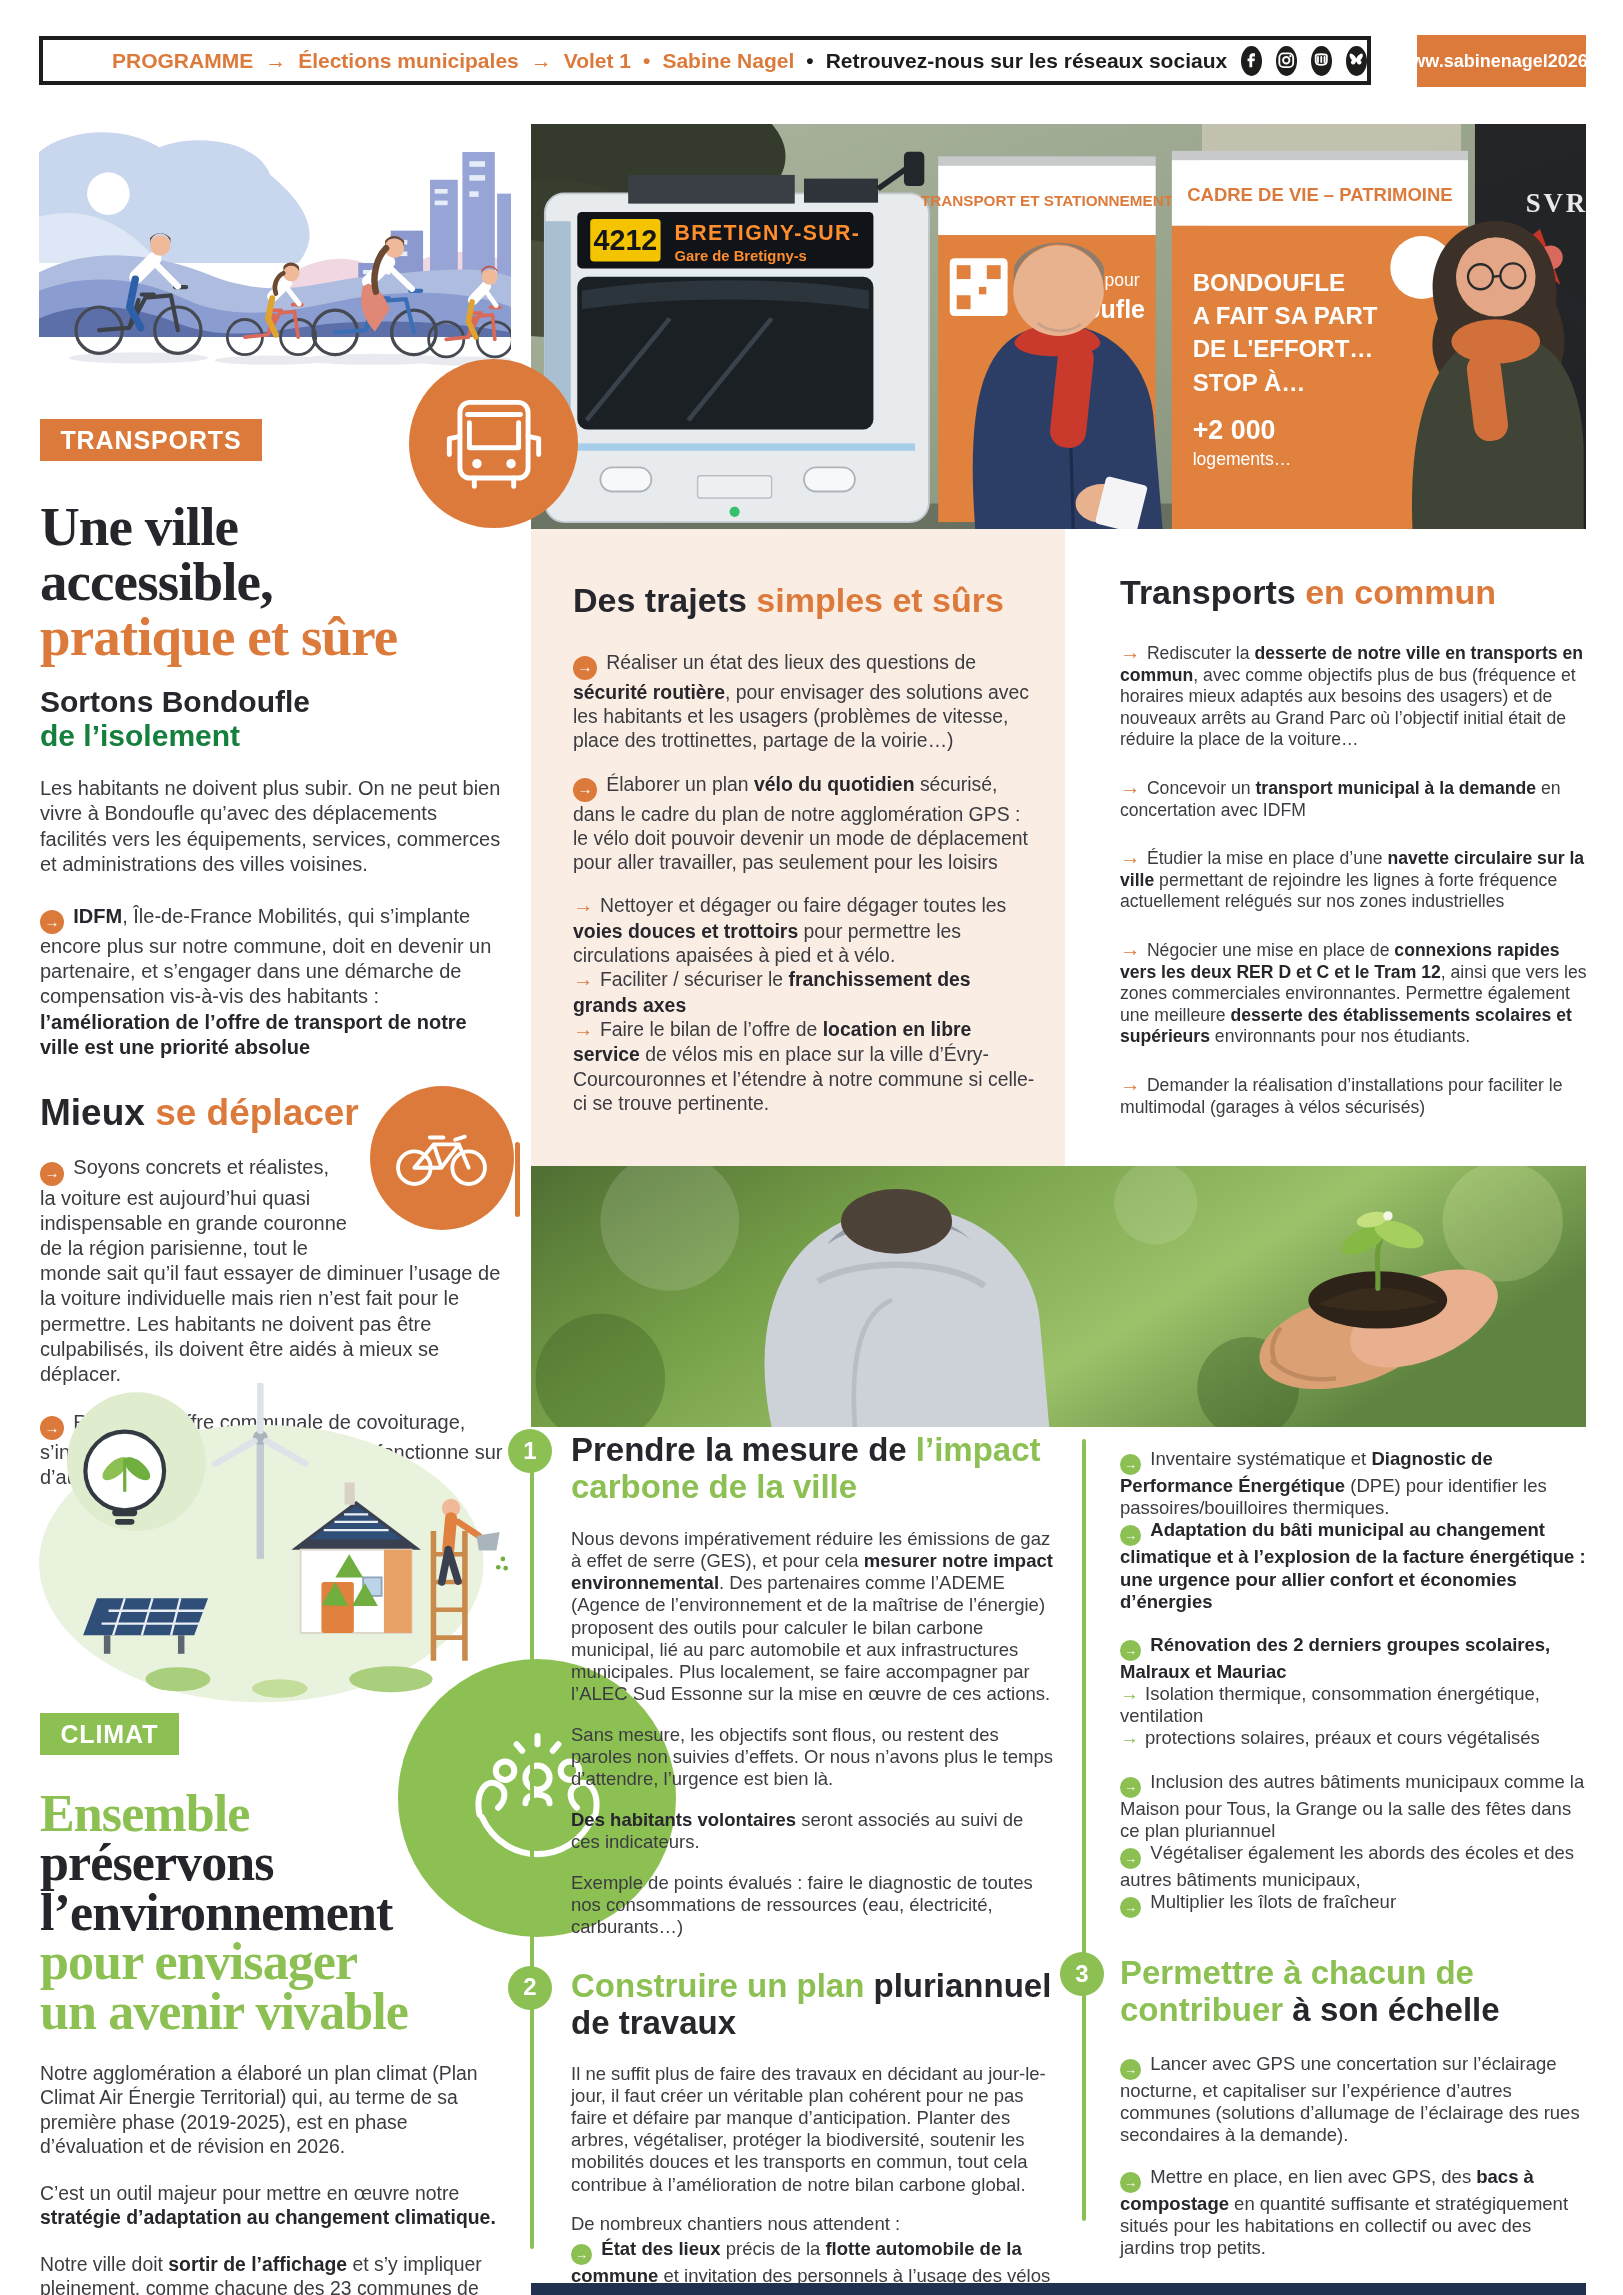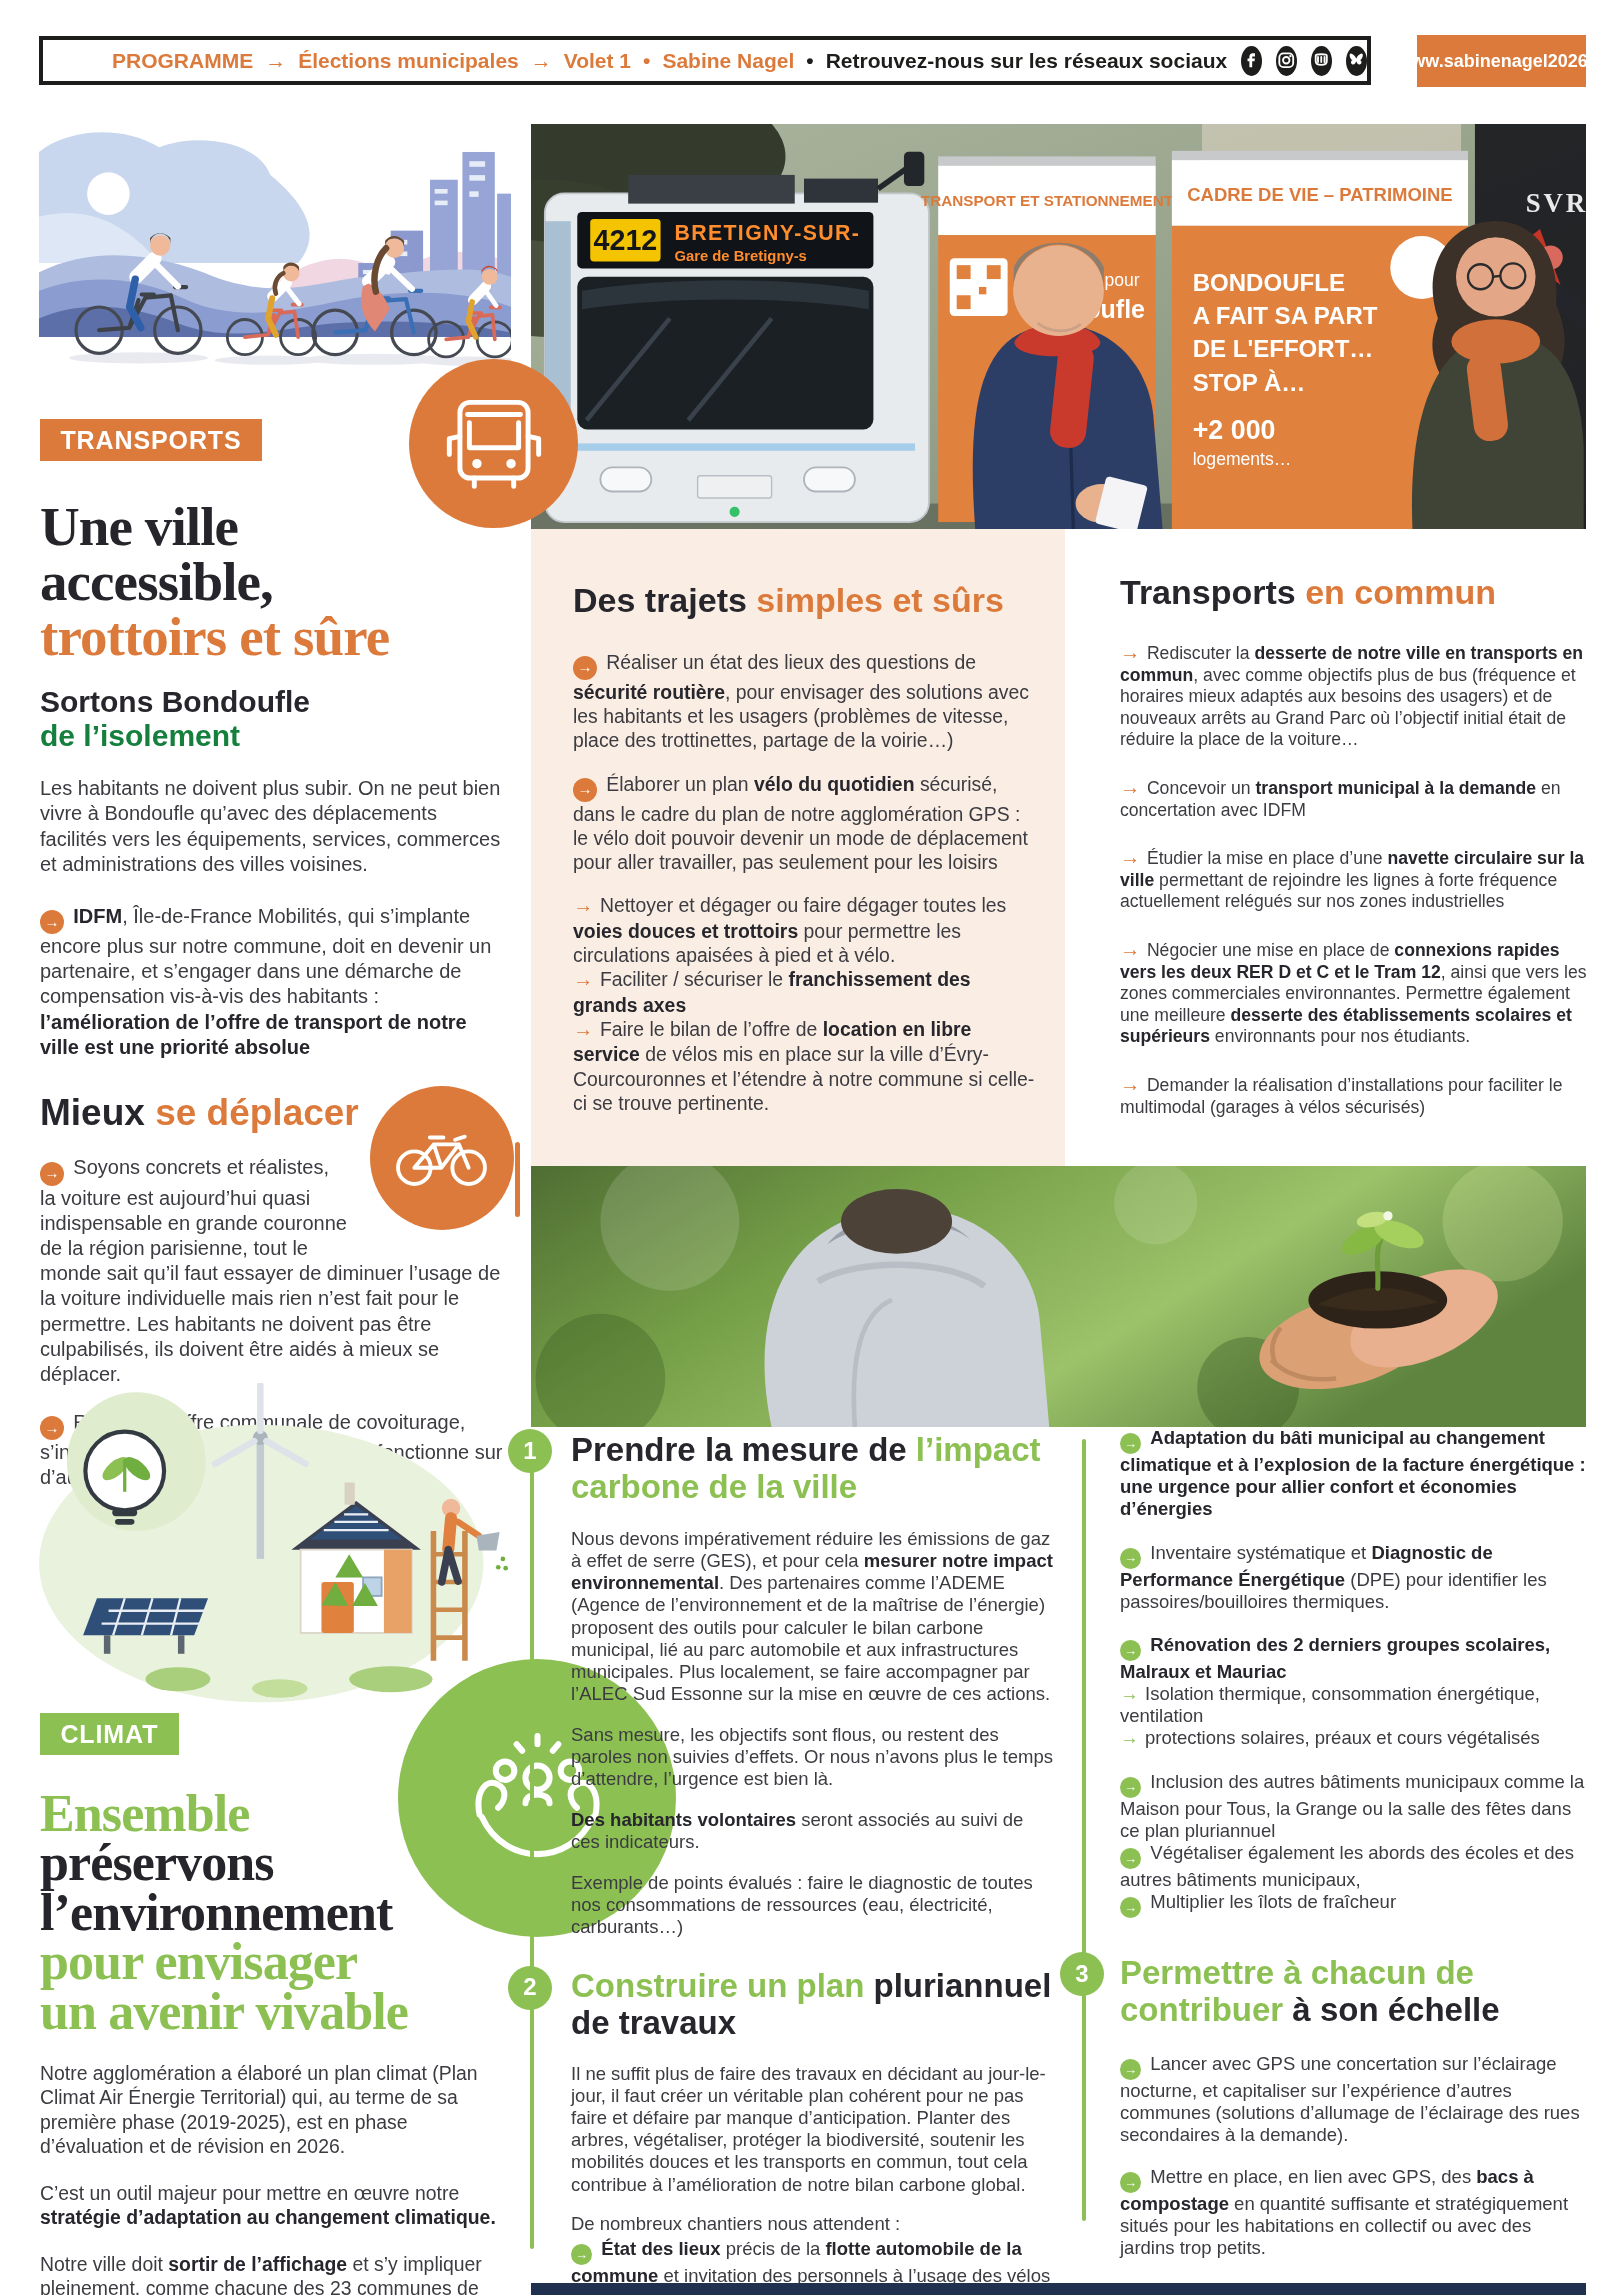--- a/index.html
+++ b/index.html
@@ -266,21 +266,21 @@
       <path d="M88 230 V252 M192 230 V252"></path>
     </g>
   </svg>
 </div>
 
 <div class="abs" style="left:40px;top:419px;width:469px;">
   <span class="badge">TRANSPORTS</span>
   <div class="serif" style="margin-top:38px;">
     <div>Une ville</div>
     <div>accessible,</div>
-    <div class="ol">trottoirs et sûre</div>
+    <div class="ol">pratique et sûre</div>
   </div>
   <div class="h-sub" style="margin-top:21px;">
     <div>Sortons Bondoufle</div>
     <div style="color:#15803d;">de l’isolement</div>
   </div>
   <p class="body-t" style="margin:24px 0 0 0;">Les habitants ne doivent plus subir. On ne peut bien vivre à Bondoufle qu’avec des déplacements facilités vers les équipements, services, commerces et administrations des villes voisines.</p>
   <div class="blt body-t" style="margin-top:27px;">
     <span class="ic">→</span><span><span class="c-b">IDFM</span>, Île-de-France Mobilités, qui s’implante encore plus sur notre commune, doit en devenir un partenaire, et s’engager dans une démarche de compensation vis-à-vis des habitants : <span class="c-b">l’amélioration de l’offre de transport de notre ville est une priorité absolue</span></span>
   </div>
   <div class="h-sec" style="margin-top:32px;font-size:37px;">
@@ -497,25 +497,25 @@
     <span><span class="c-g">Construire un plan </span><span class="c-d">pluriannuel de travaux</span></span>
   </div>
   <p style="font-size:18.5px;line-height:1.2;margin:20.4px 0 0 0;">Il ne suffit plus de faire des travaux en décidant au jour-le-jour, il faut créer un véritable plan cohérent pour ne pas faire et défaire par manque d’anticipation. Planter des arbres, végétaliser, protéger la biodiversité, soutenir les mobilités douces et les transports en commun, tout cela contribue à l’amélioration de notre bilan carbone global.</p>
   <p style="font-size:18.5px;line-height:1.2;margin:16.7px 0 0 0;">De nombreux chantiers nous attendent :</p>
   <div style="font-size:18.5px;line-height:1.2;margin-top:3.7px;">
     <span class="ic g" style="width:21px;height:21px;font-size:13px;">→</span><span><span class="c-b">État des lieux</span> précis de la <span class="c-b">flotte automobile de la commune</span> et invitation des personnels à l’usage des vélos ainsi qu’au covoiturage.</span>
   </div>
 </div>
 
 <div class="abs" style="left:1120px;top:1427px;width:467px;">
+  <div style="font-size:18.5px;line-height:1.2;margin-top:21px;">
+    <span class="ic g" style="width:21px;height:21px;font-size:13px;">→</span><span>Inventaire systématique et <span class="c-b">Diagnostic de Performance Énergétique</span> (DPE) pour identifier les passoires/bouilloires thermiques.</span>
+  </div>
   <div style="font-size:18.5px;line-height:1.2;">
     <span class="ic g" style="width:21px;height:21px;font-size:13px;">→</span><span><span class="c-b">Adaptation du bâti municipal au changement climatique et à l’explosion de la facture énergétique : une urgence pour allier confort et économies d’énergies</span></span>
-  </div>
-  <div style="font-size:18.5px;line-height:1.2;margin-top:21px;">
-    <span class="ic g" style="width:21px;height:21px;font-size:13px;">→</span><span>Inventaire systématique et <span class="c-b">Diagnostic de Performance Énergétique</span> (DPE) pour identifier les passoires/bouilloires thermiques.</span>
   </div>
   <div style="font-size:18.5px;line-height:1.2;margin-top:21px;">
     <span class="ic g" style="width:21px;height:21px;font-size:13px;">→</span><span><span class="c-b">Rénovation des 2 derniers groupes scolaires, Malraux et Mauriac</span></span>
   </div>
   <div style="font-size:18.5px;line-height:1.2;">
     <span class="ar g" style="font-size:18.5px;">→</span><span>Isolation thermique, consommation énergétique, ventilation</span>
   </div>
   <div style="font-size:18.5px;line-height:1.2;">
     <span class="ar g" style="font-size:18.5px;">→</span><span>protections solaires, préaux et cours végétalisés</span>
   </div>

